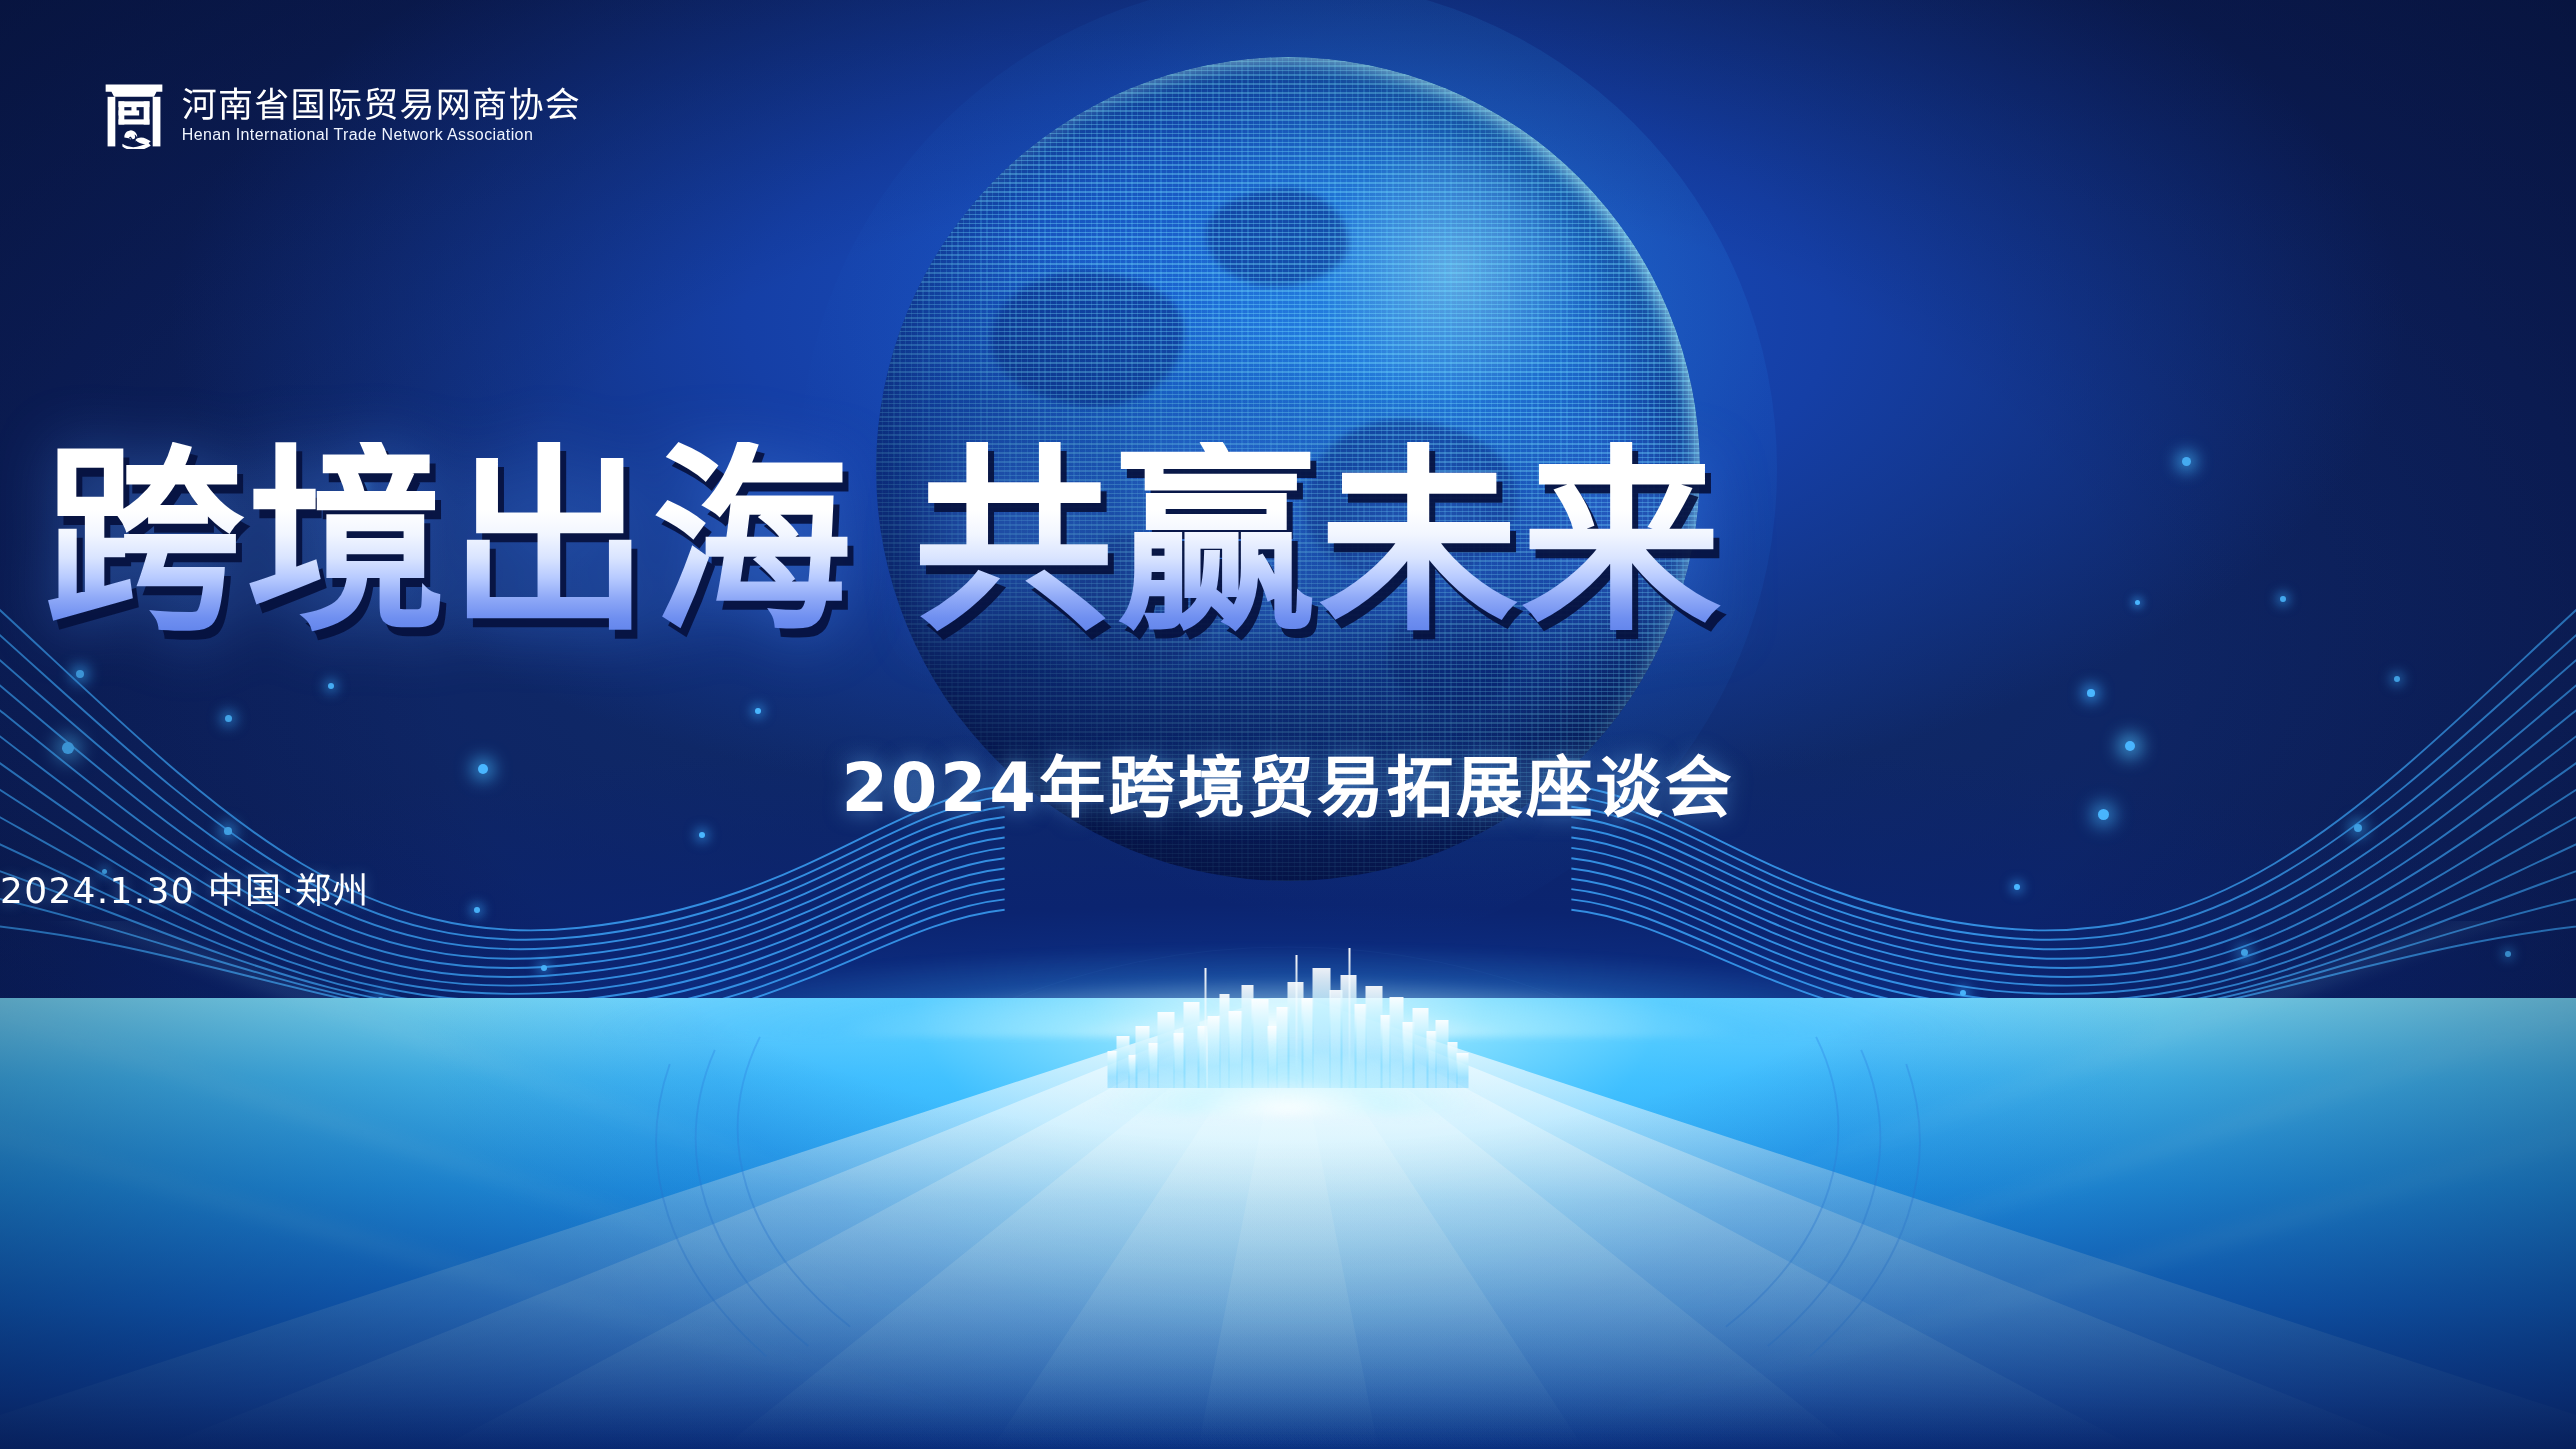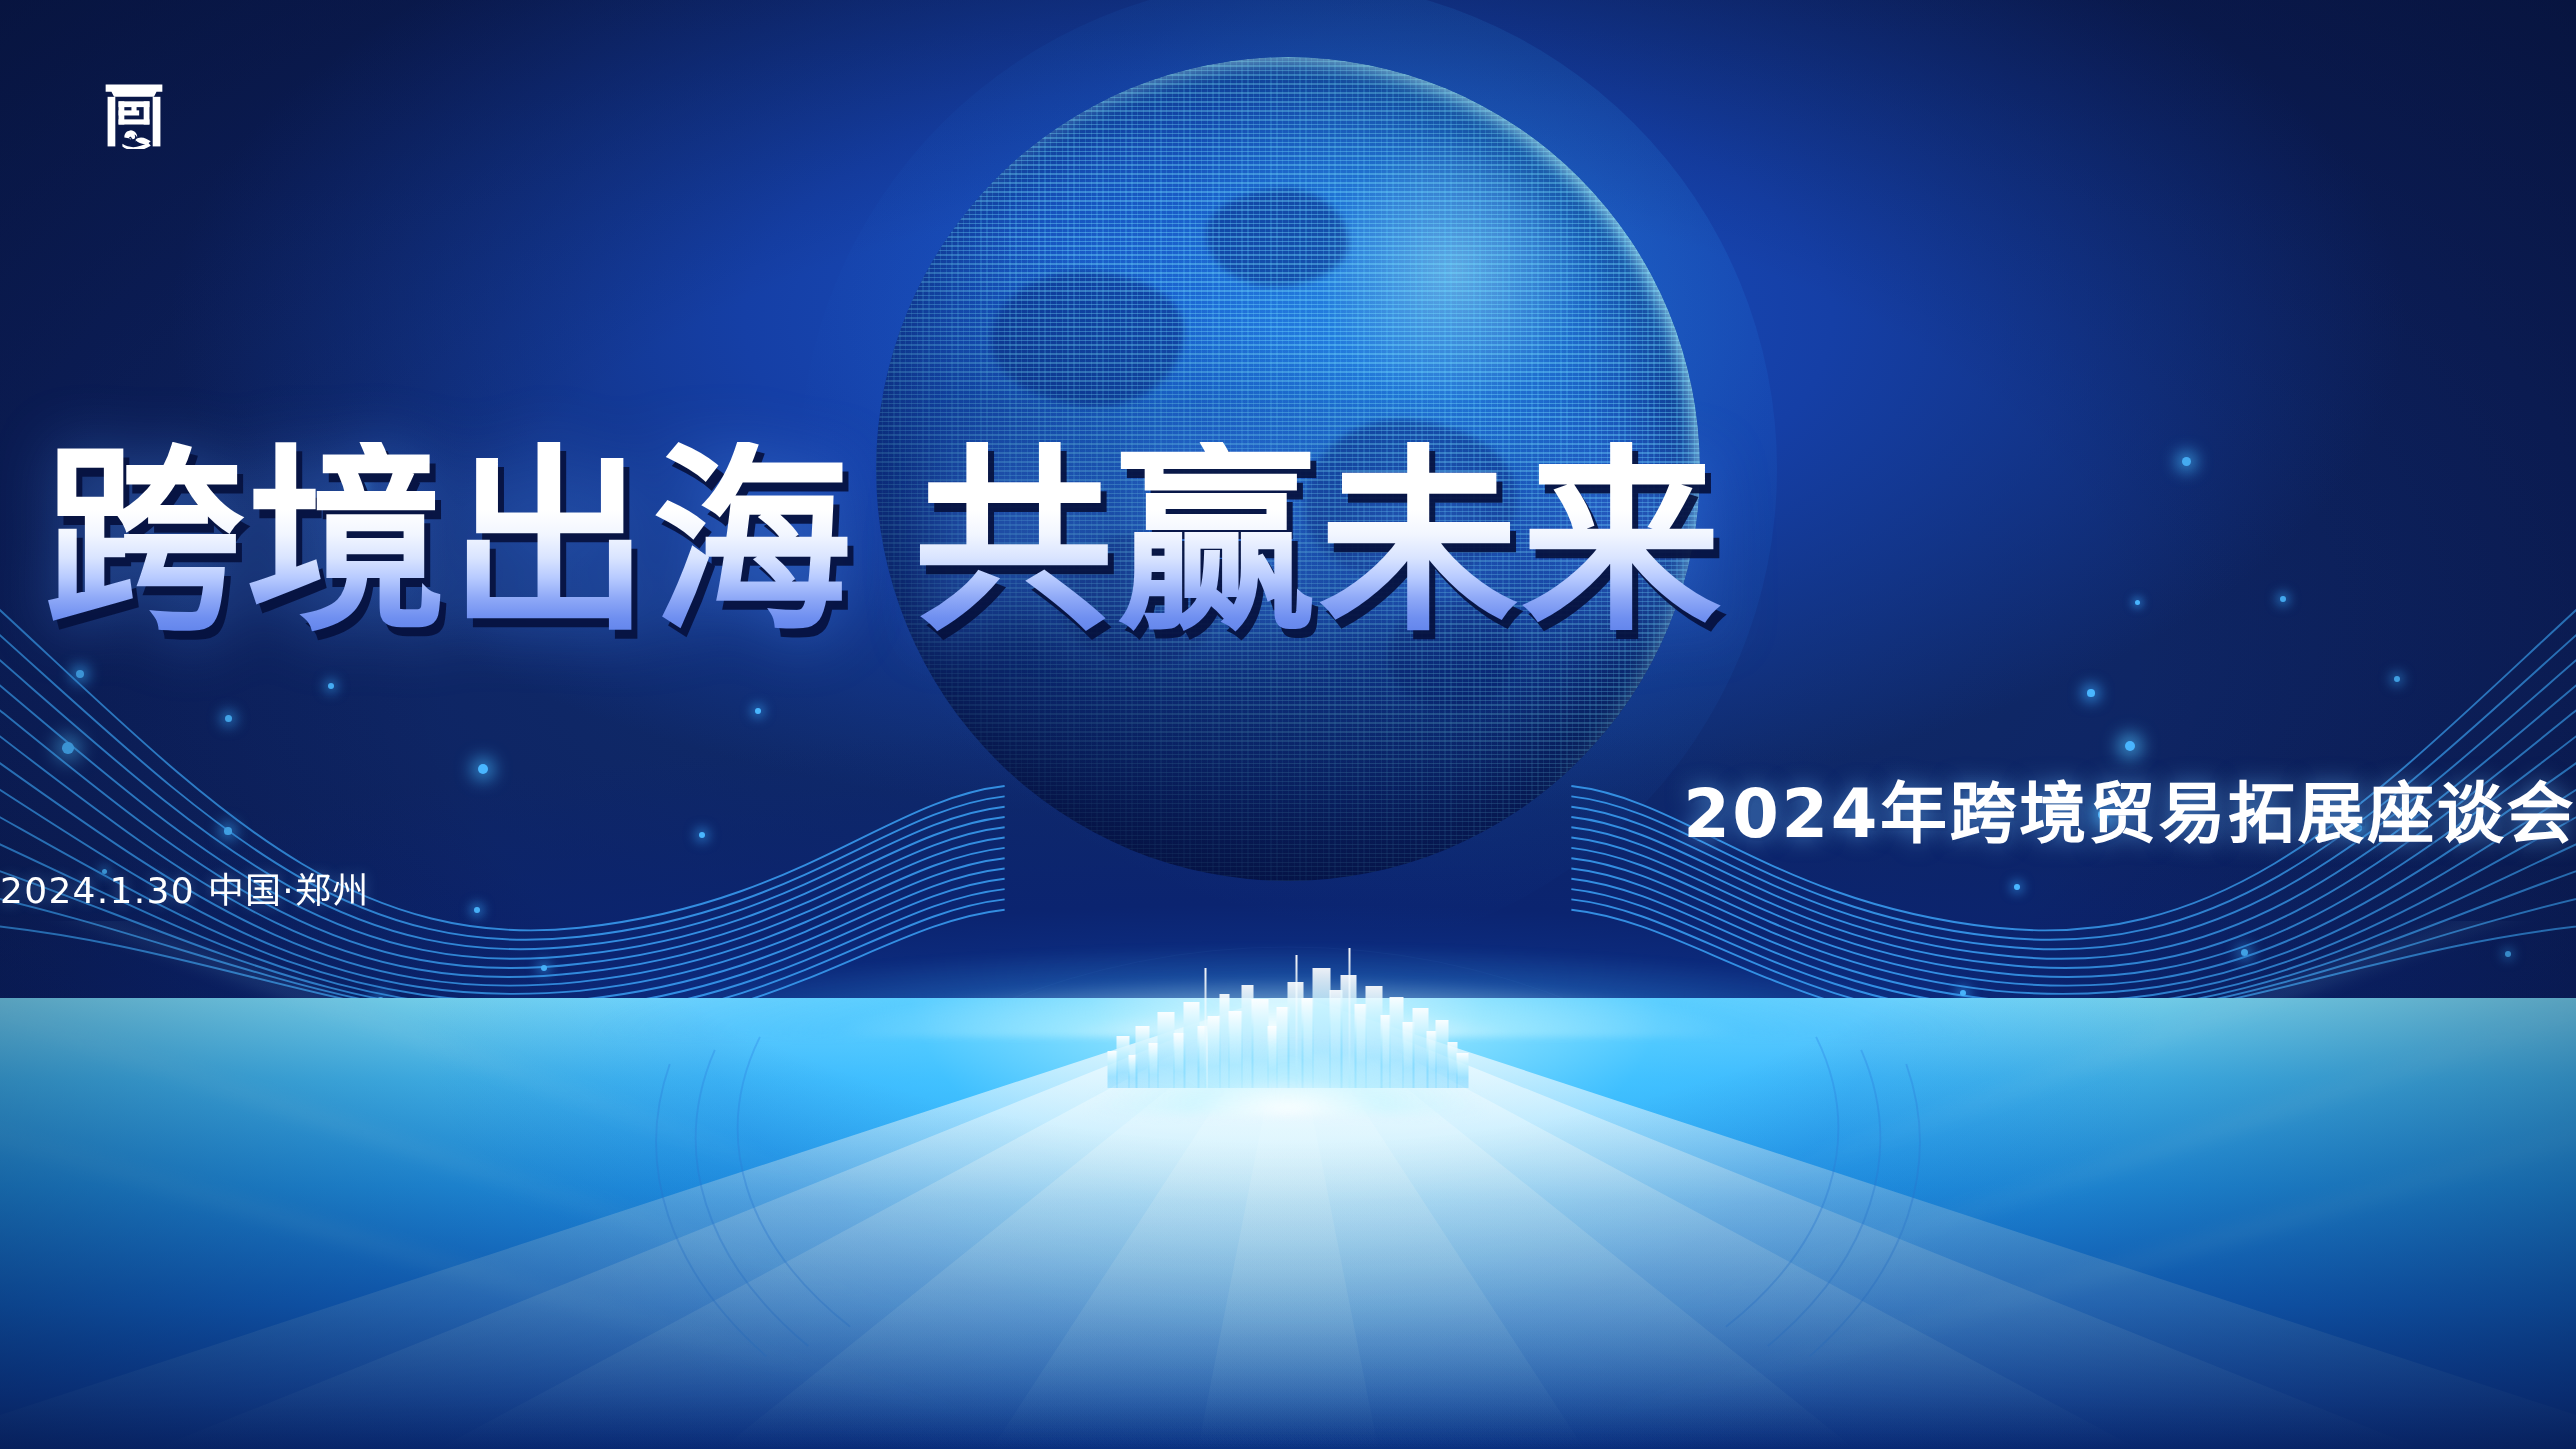--- a/index.html
+++ b/index.html
@@ -148,25 +148,24 @@
         #f2f6ff 46%, #d9e4ff 58%,
         #b7caff 68%, #8fa9f7 78%,
         #6f8ff0 88%, #5a7ee9 100%);
     -webkit-background-clip:text;background-clip:text;
     color:transparent;-webkit-text-fill-color:transparent;
     filter:drop-shadow(6.4px 9px 0 rgba(7,17,62,.92)) drop-shadow(0 0 30px rgba(80,150,255,.35));
   }
   .headline .gap{display:inline-block;width:59px;}
 
   .subtitle{
-    position:absolute;left:0;right:0;top:755px;text-align:right;
+    position:absolute;left:0;right:0;top:755px;text-align:center;
     font-size:67px;line-height:1;font-weight:700;letter-spacing:2.6px;color:#ffffff;
     font-family:"DejaVu Sans","Liberation Sans",sans-serif;
     text-shadow:0 0 22px rgba(110,190,255,.60), 2.6px 3.2px 0 rgba(10,30,95,.35);
-    margin-top:26px;
   }
 
   .datebar{
     position:absolute;left:0;right:0;top:873px;
     font-size:36px;line-height:1;letter-spacing:1.3px;color:#ffffff;font-weight:400;
     font-family:"DejaVu Sans","Liberation Sans",sans-serif;
     text-shadow:0 0 13px rgba(110,190,255,.45);
   }
 </style>
 </head>
@@ -371,20 +370,24 @@
         <path d="M24 44 h32 v8 h-32 z"></path>
         <path d="M24 58 h48 v8 h-48 z"></path>
 
         <path d="M44 36 h8 v10 h-8 z"></path>
 
         <path d="M33 86 a10 10 0 1 1 16 7 a6 6 0 1 0 -7 -9 a4 4 0 1 1 4 5 l-3 -4 a2 2 0 1 0 1 3 z"></path>
         <path d="M50 90 c8 -8 17 -2 24 2 c-7 8 -17 4 -24 -2 z"></path>
         <path d="M30 96 c12 8 26 6 40 -2 l4 5 c-16 10 -32 10 -44 1 z"></path>
       </g>
     </svg>
+    <div class="logo-text">
+      <div class="logo-cn">河南省国际贸易网商协会</div>
+      <div class="logo-en">Henan International Trade Network Association</div>
+    </div>
   </div>
 
 
   <div class="headline">
     <span class="seg">跨境出海</span><span class="gap"></span><span class="seg">共赢未来</span>
   </div>
 
   <div class="subtitle">2024年跨境贸易拓展座谈会</div>
 
   <div class="datebar">2024.1.30  中国·郑州</div>

